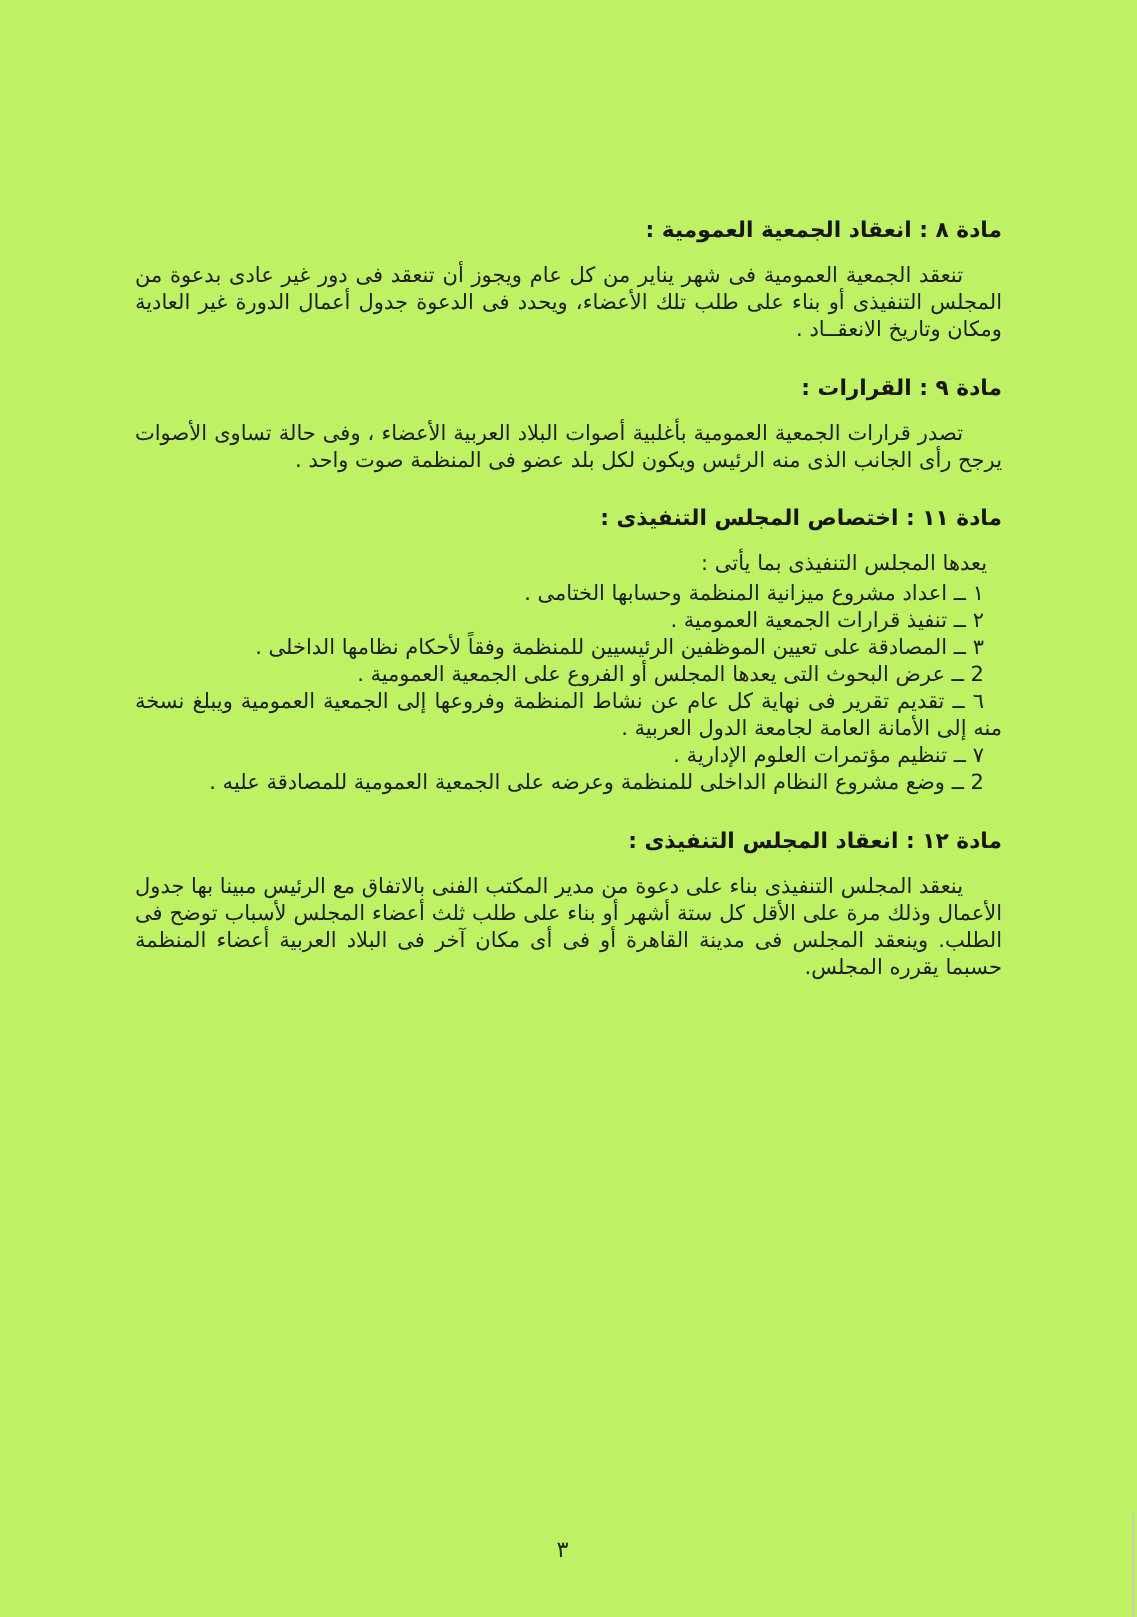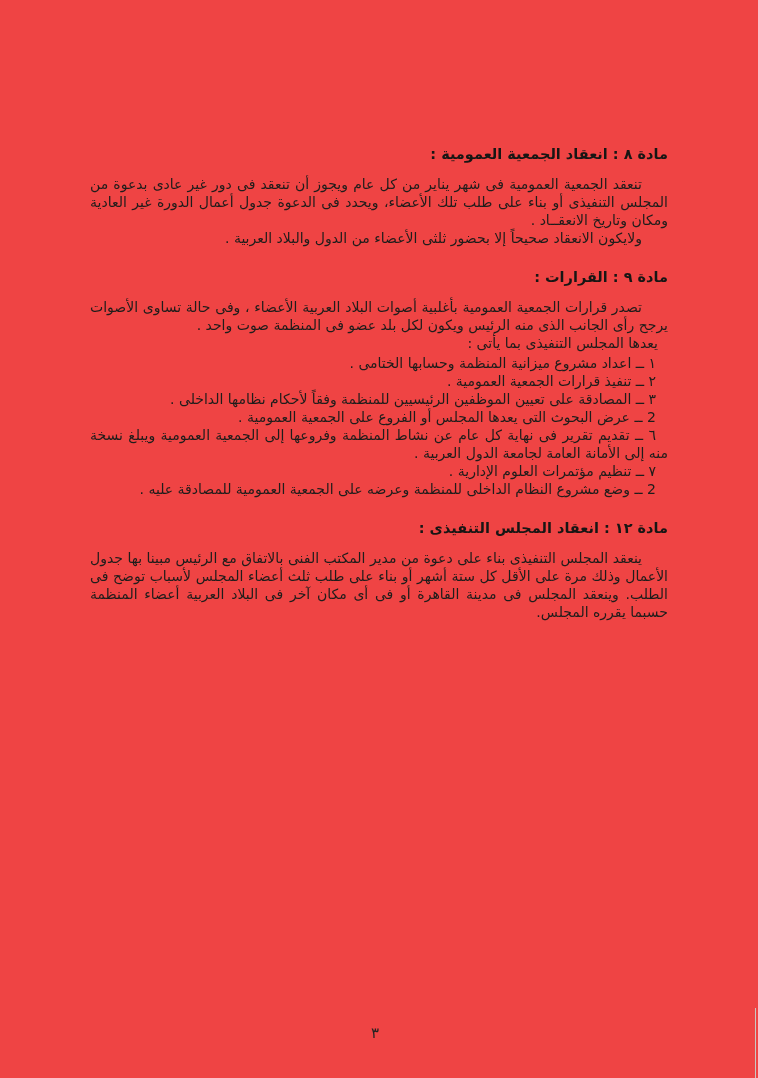--- a/index.html
+++ b/index.html
@@ -5,21 +5,21 @@
   html, body {
     margin: 0;
     padding: 0;
     background: #ffffff;
   }
   .sheet {
     position: relative;
     width: 758px;
     height: 1078px;
     margin: 0 auto;
-    background: #ef4444;
+    background: #bef264;
     overflow: hidden;
     box-sizing: border-box;
     padding: 142px 90px 0 90px;
     direction: rtl;
     font-family: "DejaVu Sans", sans-serif;
     color: #1e1d1b;
   }
   .article { margin: 0; }
   .h {
     font-size: 14.5px;
@@ -58,30 +58,30 @@
   }
 </style>
 </head>
 <body>
 
 <div class="sheet">
 
   <section class="article">
     <h2 class="h">مادة ٨ : انعقاد الجمعية العمومية :</h2>
     <p class="body ind">تنعقد الجمعية العمومية فى شهر يناير من كل عام ويجوز أن تنعقد فى دور غير عادى بدعوة من المجلس التنفيذى أو بناء على طلب تلك الأعضاء، ويحدد فى الدعوة جدول أعمال الدورة غير العادية ومكان وتاريخ الانعقــاد .</p>
-    <p class="body ind">ولايكون الانعقاد صحيحاً إلا بحضور ثلثى الأعضاء من الدول والبلاد العربية .</p>
   </section>
 
   <section class="article">
     <h2 class="h">مادة ٩ : القرارات :</h2>
     <p class="body ind">تصدر قرارات الجمعية العمومية بأغلبية أصوات البلاد العربية الأعضاء ، وفى حالة تساوى الأصوات يرجح رأى الجانب الذى منه الرئيس ويكون لكل بلد عضو فى المنظمة صوت واحد .</p>
   </section>
 
 
   <section class="article">
+    <h2 class="h">مادة ١١ : اختصاص المجلس التنفيذى :</h2>
     <p class="body intro">يعدها المجلس التنفيذى بما يأتى :</p>
     <p class="body item">١ ــ اعداد مشروع ميزانية المنظمة وحسابها الختامى .</p>
     <p class="body item">٢ ــ تنفيذ قرارات الجمعية العمومية .</p>
     <p class="body item">٣ ــ المصادقة على تعيين الموظفين الرئيسيين للمنظمة وفقاً لأحكام نظامها الداخلى .</p>
     <p class="body item">2 ــ عرض البحوث التى يعدها المجلس أو الفروع على الجمعية العمومية .</p>
     <p class="body item">٦ ــ تقديم تقرير فى نهاية كل عام عن نشاط المنظمة وفروعها إلى الجمعية العمومية ويبلغ نسخة منه إلى الأمانة العامة لجامعة الدول العربية .</p>
     <p class="body item">٧ ــ تنظيم مؤتمرات العلوم الإدارية .</p>
     <p class="body item">2 ــ وضع مشروع النظام الداخلى للمنظمة وعرضه على الجمعية العمومية للمصادقة عليه .</p>
   </section>
 

